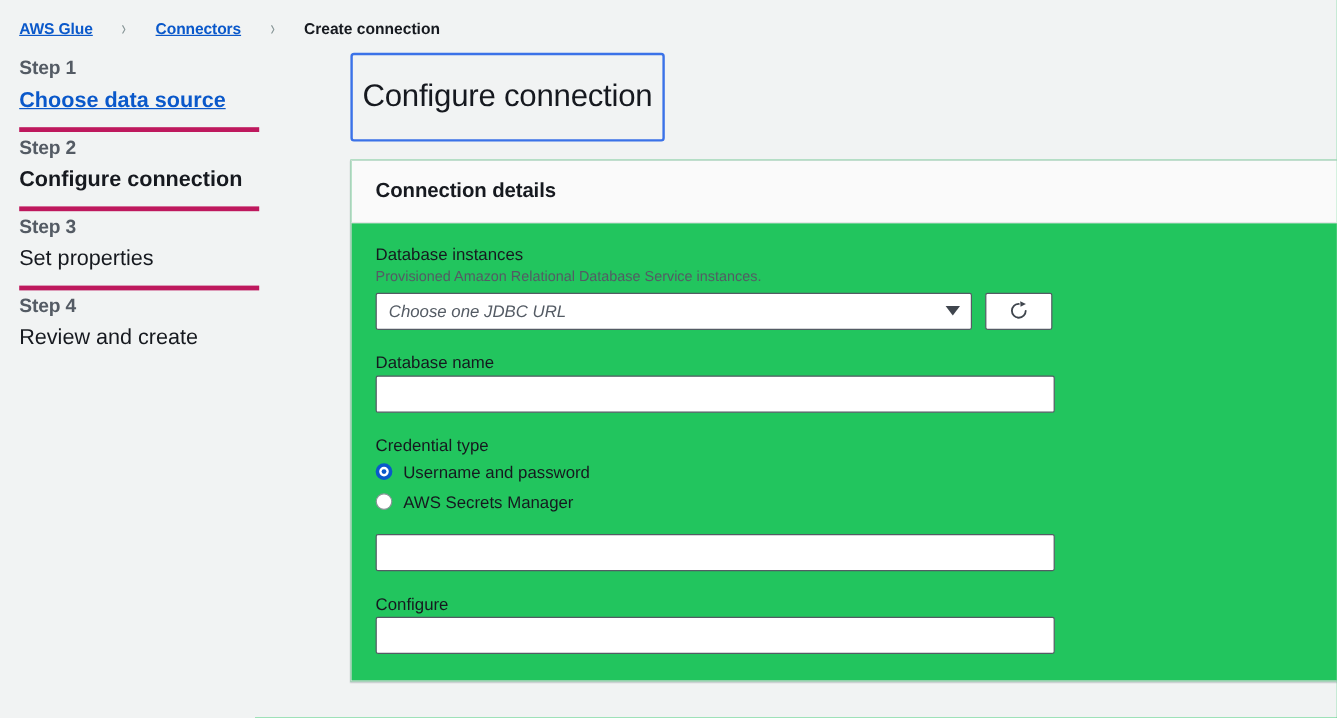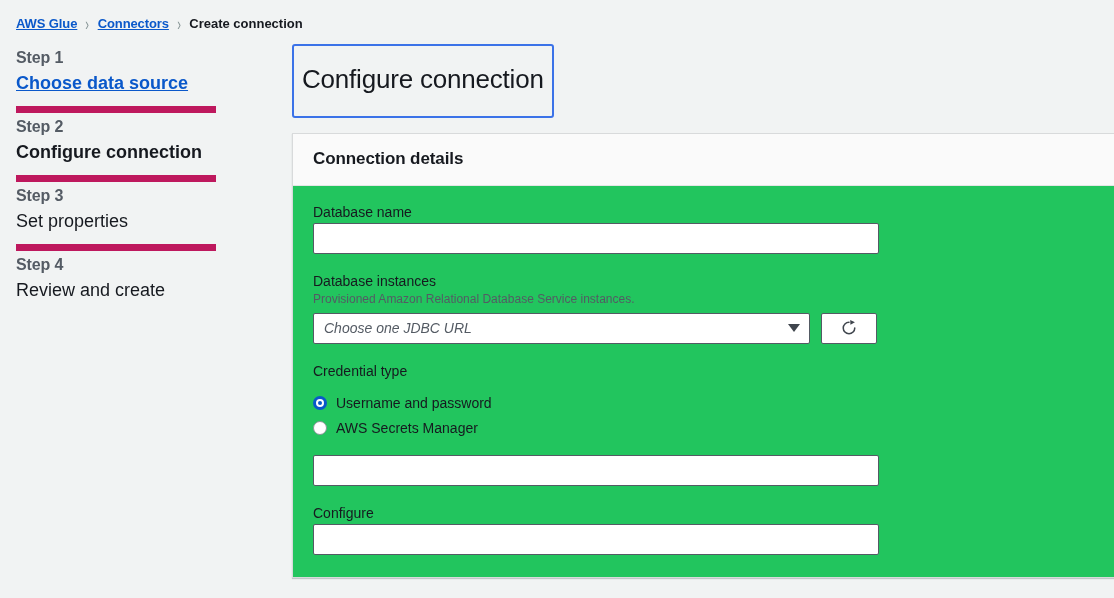--- a/index.html
+++ b/index.html
@@ -12,21 +12,21 @@
     background: #f1f3f3;
     font-family: "Liberation Sans", sans-serif;
     color: #16191f;
     overflow: hidden;
   }
 
   
   .breadcrumb {
     display: flex;
     align-items: center;
-    gap: 8px;
+    gap: 24px;
     padding: 13px 0 0 16px;
     font-size: 13px;
     height: 20px;
   }
   .crumb-link {
     color: #0a58ca;
     text-decoration: underline;
     font-weight: 700;
     cursor: pointer;
     font-size: 13px;
@@ -57,21 +57,21 @@
     width: 216px;
     flex: 0 0 216px;
     padding-left: 16px;
     box-sizing: border-box;
   }
   .step-block {
     padding-top: 5px;
     padding-bottom: 12px;
   }
   .step-block + .step-block {
-    border-top: 7px solid #be185d;
+    border-top: 4px solid #be185d;
   }
   .step-num {
     font-size: 16px;
     color: #545b64;
     font-weight: 700;
     margin-bottom: 6px;
     letter-spacing: -0.1px;
   }
   .step-title {
     font-size: 18px;
@@ -200,21 +200,21 @@
     border-radius: 2px;
     background: #ffffff;
     font-size: 14px;
     font-family: "Liberation Sans", sans-serif;
     color: #16191f;
     padding: 0 9px;
     outline: none;
   }
 
   
-  .radio-group { margin-top: 16px; }
+  .radio-group { margin-top: 6px; }
   .radio-row {
     display: flex;
     align-items: center;
     gap: 9px;
     margin-bottom: 9px;
     cursor: pointer;
   }
   .radio-row:last-child { margin-bottom: 0; }
   .radio {
     width: 14px;
@@ -286,44 +286,44 @@
       <h1 class="page-title">Configure connection</h1>
     </div>
 
     <div class="card">
 
       <div class="card-header">
         <h2>Connection details</h2>
       </div>
 
       <div class="card-body">
-
-        <div class="field">
-          <div class="field-label">Database name</div>
-          <input class="text-input" type="text" value="" style="">
-        </div>
 
         <div class="field">
           <div class="field-label">Database instances</div>
           <div class="field-desc">Provisioned Amazon Relational Database Service instances.</div>
           <div class="control-row">
             <div class="select-box">
               <span class="select-placeholder">Choose one JDBC URL</span>
               <span class="caret"></span>
             </div>
             <div class="icon-btn">
               <svg width="18" height="18" viewBox="0 0 20 20">
                 <path d="M10 3.6 A6.4 6.4 0 1 0 16.4 10" fill="none" stroke="#3f454d" stroke-width="1.7" stroke-linecap="round"></path>
                 <path d="M11.3 1.2 L16.6 3.7 L11.6 6.3 Z" fill="#3f454d"></path>
               </svg>
             </div>
           </div>
         </div>
 
         <div class="field">
+          <div class="field-label">Database name</div>
+          <input class="text-input" type="text" value="" style="">
+        </div>
+
+        <div class="field">
           <div class="field-label">Credential type</div>
           <div class="radio-group">
             <div class="radio-row">
               <span class="radio checked"></span>
               <span class="radio-label">Username and password</span>
             </div>
             <div class="radio-row">
               <span class="radio"></span>
               <span class="radio-label">AWS Secrets Manager</span>
             </div>

